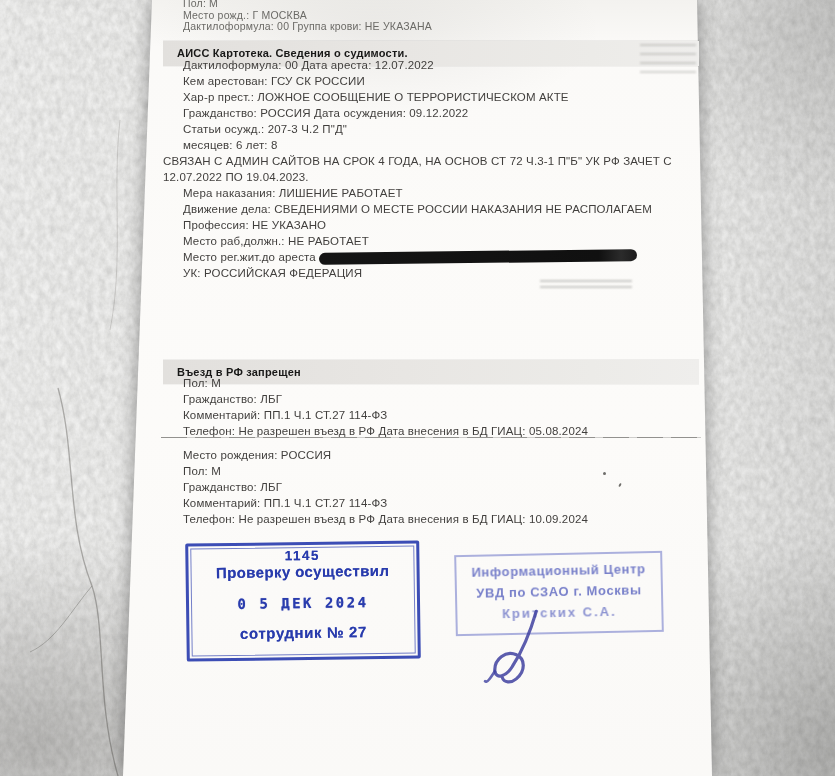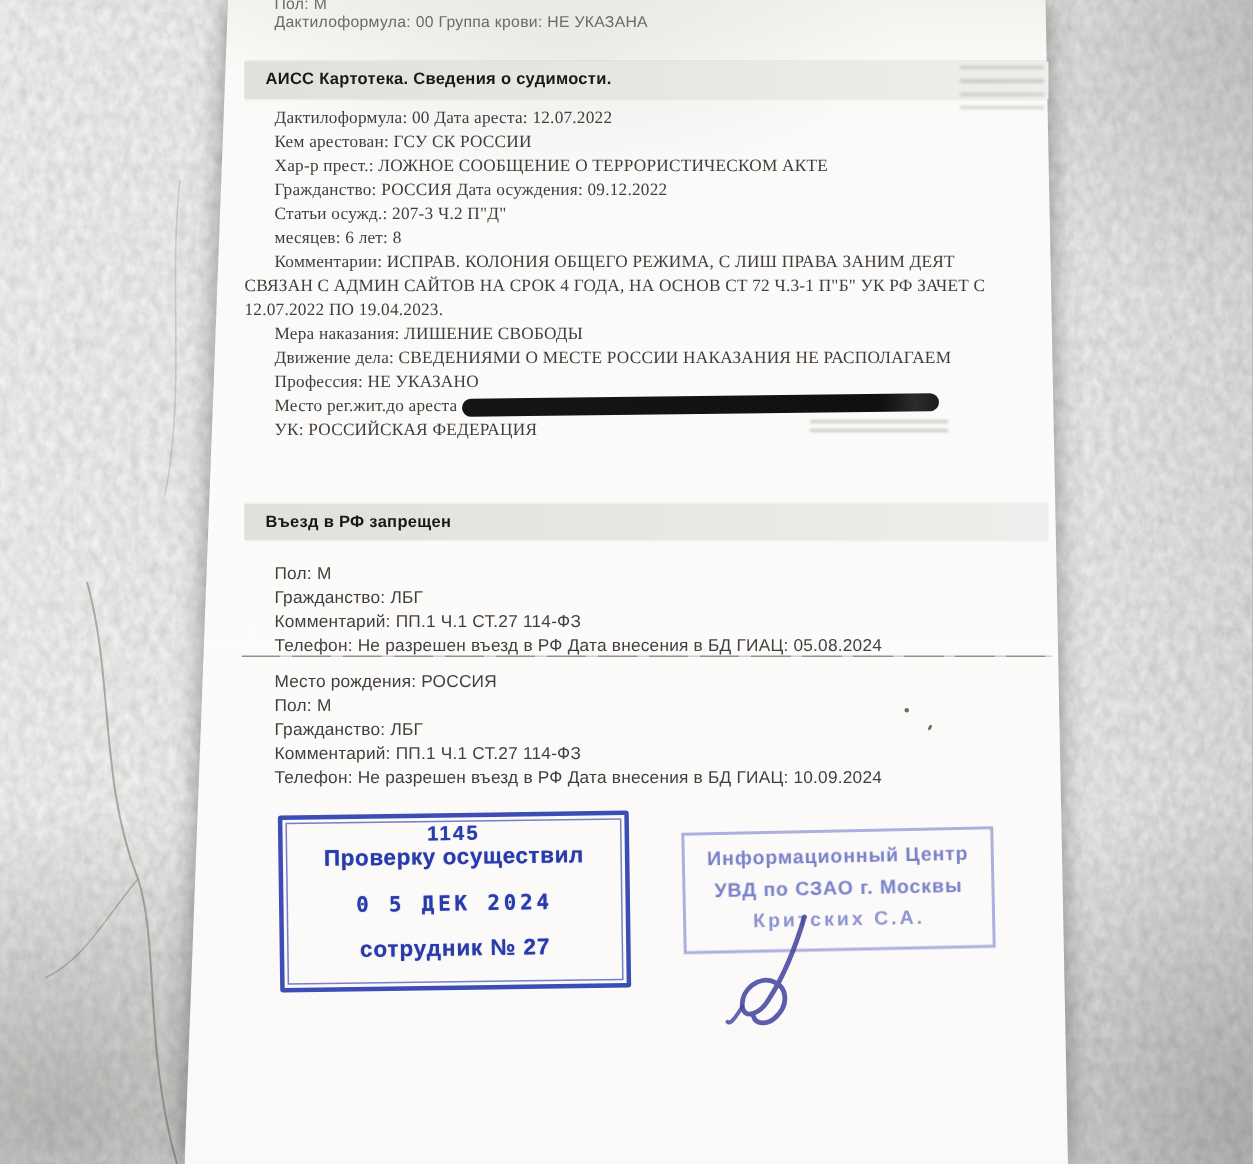--- a/index.html
+++ b/index.html
@@ -26,26 +26,26 @@
 
   .doc{position:absolute;left:0;top:0;width:835px;height:776px;color:#3e3d3b;}
   .toplines{position:absolute;left:183px;top:-2px;font-size:10.5px;line-height:11.5px;
     color:#6b6a66;letter-spacing:.2px;filter:blur(.35px);}
   .band{position:absolute;left:163px;width:536px;height:25px;
     background:linear-gradient(90deg,#e2e0dd 0%,#e8e6e3 45%,#ecebe8 80%,#efeeec 100%);
     box-shadow:0 1px 0 rgba(0,0,0,.04), 0 -1px 0 rgba(0,0,0,.05);}
   .band span{display:block;padding-left:14px;line-height:25px;font-size:11px;
     font-weight:bold;color:#181817;letter-spacing:.2px;}
   .band1{top:41px;}
-  .band2{top:336px;height:24px;}
+  .band2{top:360px;height:24px;}
   .band2 span{line-height:24px;}
 
   .sec{position:absolute;left:163px;width:545px;font-size:11.5px;line-height:16px;
     color:#413f3d;letter-spacing:.15px;}
-  .sec1{top:71px;font-family:Liberation Serif, serif;} .sec2{top:375px;} .sec3{top:447px;}
+  .sec1{top:57px;} .sec2{top:375px;} .sec3{top:447px;}
   .line{padding-left:20px;white-space:nowrap;}
   .line.flush{padding-left:0;}
   .redaction{display:inline-block;vertical-align:middle;width:318px;height:12px;
     margin-left:3px;border-radius:6px;transform:rotate(-.7deg) translateY(-1px);
     background:linear-gradient(90deg,#151515 0%,#101010 88%,#2b2b2b 95%,#1b1b1b 100%);}
   .divider{position:absolute;left:161px;top:437px;width:540px;height:1px;
     background:repeating-linear-gradient(90deg, rgba(120,119,116,.8) 0 26px, rgba(120,119,116,.35) 26px 34px);}
 
   .smudge{position:absolute;pointer-events:none;filter:blur(1px);}
   .smudge1{left:640px;top:44px;width:56px;height:30px;
@@ -102,40 +102,41 @@
 
   <div class="paper-wrap">
     <div class="paper"></div>
   </div>
   <div class="paper-tint"></div>
 
   <div class="doc">
 
     <div class="toplines">
       <div class="tl">Пол: М</div>
+      <div class="tl">Место рожд.: Г МОСКВА</div>
       <div class="tl">Дактилоформула: 00  Группа крови: НЕ УКАЗАНА</div>
     </div>
 
     <div class="band band1">
       <span>АИСС Картотека. Сведения о судимости.</span>
     </div>
 
     <div class="sec sec1">
       <div class="line">Дактилоформула: 00  Дата ареста:  12.07.2022</div>
       <div class="line">Кем арестован: ГСУ СК РОССИИ</div>
       <div class="line">Хар-р прест.: ЛОЖНОЕ СООБЩЕНИЕ О ТЕРРОРИСТИЧЕСКОМ АКТЕ</div>
       <div class="line">Гражданство: РОССИЯ  Дата осуждения:  09.12.2022</div>
       <div class="line">Статьи осужд.: 207-3 Ч.2 П"Д"</div>
       <div class="line">месяцев: 6  лет: 8</div>
-      <div class="line">Комментарии: ИСПРАВ. КОЛОНИЯ ОБЩЕГО РЕЖИМА, С ЛИШ ПРАВА ЗАНИМ ДЕЯТ</div>
       <div class="line flush">СВЯЗАН С АДМИН САЙТОВ НА СРОК 4 ГОДА, НА ОСНОВ СТ 72 Ч.3-1 П"Б" УК РФ ЗАЧЕТ С</div>
       <div class="line flush">12.07.2022 ПО 19.04.2023.</div>
-      <div class="line">Мера наказания: ЛИШЕНИЕ СВОБОДЫ</div>
+      <div class="line">Мера наказания: ЛИШЕНИЕ РАБОТАЕТ</div>
       <div class="line">Движение дела: СВЕДЕНИЯМИ О МЕСТЕ РОССИИ НАКАЗАНИЯ НЕ РАСПОЛАГАЕМ</div>
       <div class="line">Профессия: НЕ УКАЗАНО</div>
+      <div class="line">Место раб,должн.: НЕ РАБОТАЕТ</div>
       <div class="line">
         <span>Место рег.жит.до ареста</span><span class="redaction"></span>
       </div>
       <div class="line">УК: РОССИЙСКАЯ ФЕДЕРАЦИЯ</div>
     </div>
 
     <div class="smudge smudge1"></div>
     <div class="smudge smudge2"></div>
     <div class="speck" style="left:603px;top:472px;width:3px;height:3px;"></div>
     <div class="speck" style="left:619px;top:483px;width:2px;height:4px;transform:rotate(30deg);"></div>

